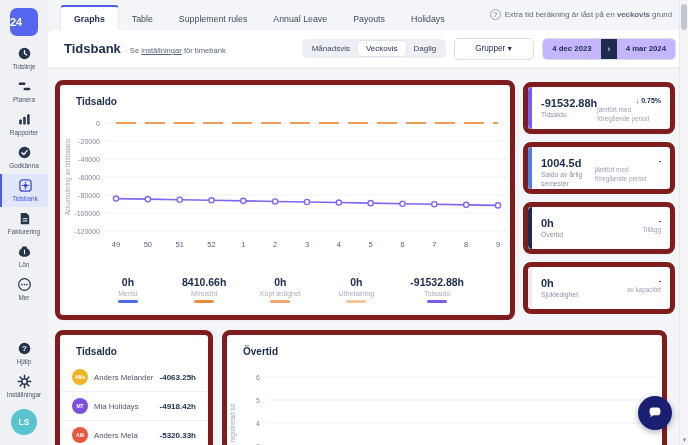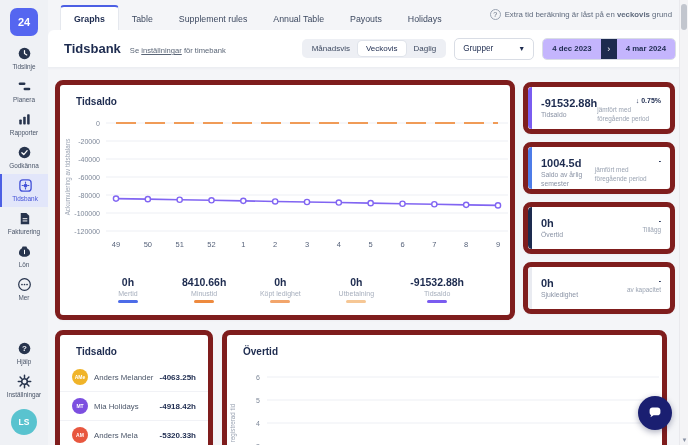--- a/index.html
+++ b/index.html
@@ -1,21 +1,21 @@
 <!DOCTYPE html>
 <html><head>
 <meta charset="utf-8">
 <style>
   * { margin:0; padding:0; box-sizing:border-box; }
   html,body { font-family:"Liberation Sans", sans-serif; background:#e8eaee; }
   .app { position:relative; width:688px; height:445px; background:#f4f5f8; overflow:hidden; }
 
   
   .sidebar { position:absolute; left:0; top:0; width:48px; height:445px; background:#eff1f5; display:flex; flex-direction:column; align-items:center; z-index:5; }
-  .logo { width:28px; height:28px; margin:8px 0 6px; border-radius:7px; color:#fff; font-size:11px; font-weight:bold; display:flex; align-items:center; justify-content:center; cursor:pointer; }
+  .logo { width:28px; height:28px; margin:8px 0 6px; border-radius:7px; color:#fff; font-size:11px; font-weight:bold; display:flex; align-items:center; justify-content:flex-start; cursor:pointer; }
   .nav-item { width:48px; padding:4px 0 5px; display:flex; flex-direction:column; align-items:center; gap:2px; color:#27344d; cursor:pointer; }
   .nav-item .nav-label { font-size:6.4px; color:#4a5568; }
   .nav-item.selected { background:#e2e6fa; border-left:2px solid #4c5fe4; color:#4553d8; }
   .nav-item.selected .nav-label { color:#4553d8; }
   .nav-item svg { width:15px; height:15px; }
   .sb-spacer { margin-top:auto; }
   .avatar-ls { width:26px; height:26px; border-radius:50%; color:#fff; font-size:8.5px; font-weight:bold; display:flex; align-items:center; justify-content:center; margin:6px 0 10px; cursor:pointer; }
 
   
   .main { position:absolute; left:48px; top:0; right:0; height:445px; }
@@ -29,21 +29,21 @@
   .page-header { position:absolute; left:0; top:30px; right:0; height:38px; background:#fff; border-bottom:1px solid #eceef2; border-radius:6px 0 0 0; display:flex; align-items:center; justify-content:space-between; padding:0 12px 0 16px; box-shadow:0 1px 2px rgba(20,30,60,.03); }
   .title-group { display:flex; align-items:baseline; gap:5px; white-space:nowrap; }
   .title { font-size:13px; font-weight:bold; color:#1d2b4f; }
   .subtitle { font-size:13px; font-weight:bold; color:#b9c0cc; }
   .settings-note { font-size:7.6px; color:#5a6576; margin-left:4px; }
   .settings-note .link { text-decoration:underline; cursor:pointer; }
   .controls { display:flex; align-items:center; gap:8px; }
   .segmented { background:#edeff4; border-radius:5px; padding:2px; display:flex; }
   .seg-btn { padding:3px 8px; font-size:8px; color:#3e4a61; border:none; background:transparent; border-radius:4px; cursor:pointer; font-family:inherit; white-space:nowrap; }
   .seg-btn.selected { background:#fff; box-shadow:0 0 0 1px #dfe3ea; color:#1d2b4f; }
-  .select { width:80px; height:22px; border:1px solid #d9dde5; border-radius:5px; background:#fff; display:flex; align-items:center; justify-content:space-between; padding:0 8px; font-size:8.2px; color:#1d2b4f; cursor:pointer; }
+  .select { width:80px; height:22px; border:1px solid #d9dde5; border-radius:5px; background:#fff; display:flex; align-items:center; justify-content:space-between; padding:0 20px; font-size:8.2px; color:#1d2b4f; cursor:pointer; }
   .caret { font-size:7px; color:#1d2b4f; }
   .daterange { display:flex; align-items:stretch; border:1px solid #d9dde5; border-radius:5px; overflow:hidden; background:#fff; height:22px; }
   .date { padding:0 9px; font-size:7.8px; font-weight:bold; color:#1d2b4f; background:#c4b5fd; border:none; cursor:pointer; font-family:inherit; }
   .date-sep { width:16px; background:#1d2b4f; color:#fff; border:none; font-size:9px; cursor:pointer; display:flex; align-items:center; justify-content:center; }
 
   .content { position:absolute; left:0; top:68px; right:0; bottom:0; }
   .card { background:#fff; border:5px solid #7f1d1d; border-radius:8px; box-shadow:0 1px 2px rgba(20,30,60,.03); }
   .card-title { font-size:10px; font-weight:bold; color:#1d2b4f; padding:11px 0 0 16px; }
 
   .chart-card { position:absolute; left:7px; top:12px; width:460px; height:240px; }
@@ -170,21 +170,21 @@
     </div>
     <div class="avatar-ls" style="background: rgb(89, 195, 207);">LS</div>
   </aside>
 
   <main class="main">
     <div class="tabstrip">
       <div class="tabs">
         <div class="tab active">Graphs</div>
         <div class="tab">Table</div>
         <div class="tab">Supplement rules</div>
-        <div class="tab">Annual Table</div>
+        <div class="tab">Annual Leave</div>
         <div class="tab">Payouts</div>
         <div class="tab">Holidays</div>
       </div>
       <div class="notice">
         <span class="qmark">?</span>
         <span><span>Extra tid beräkning är låst på en </span><b>veckovis</b><span> grund</span></span>
       </div>
     </div>
 
     <header class="page-header">

